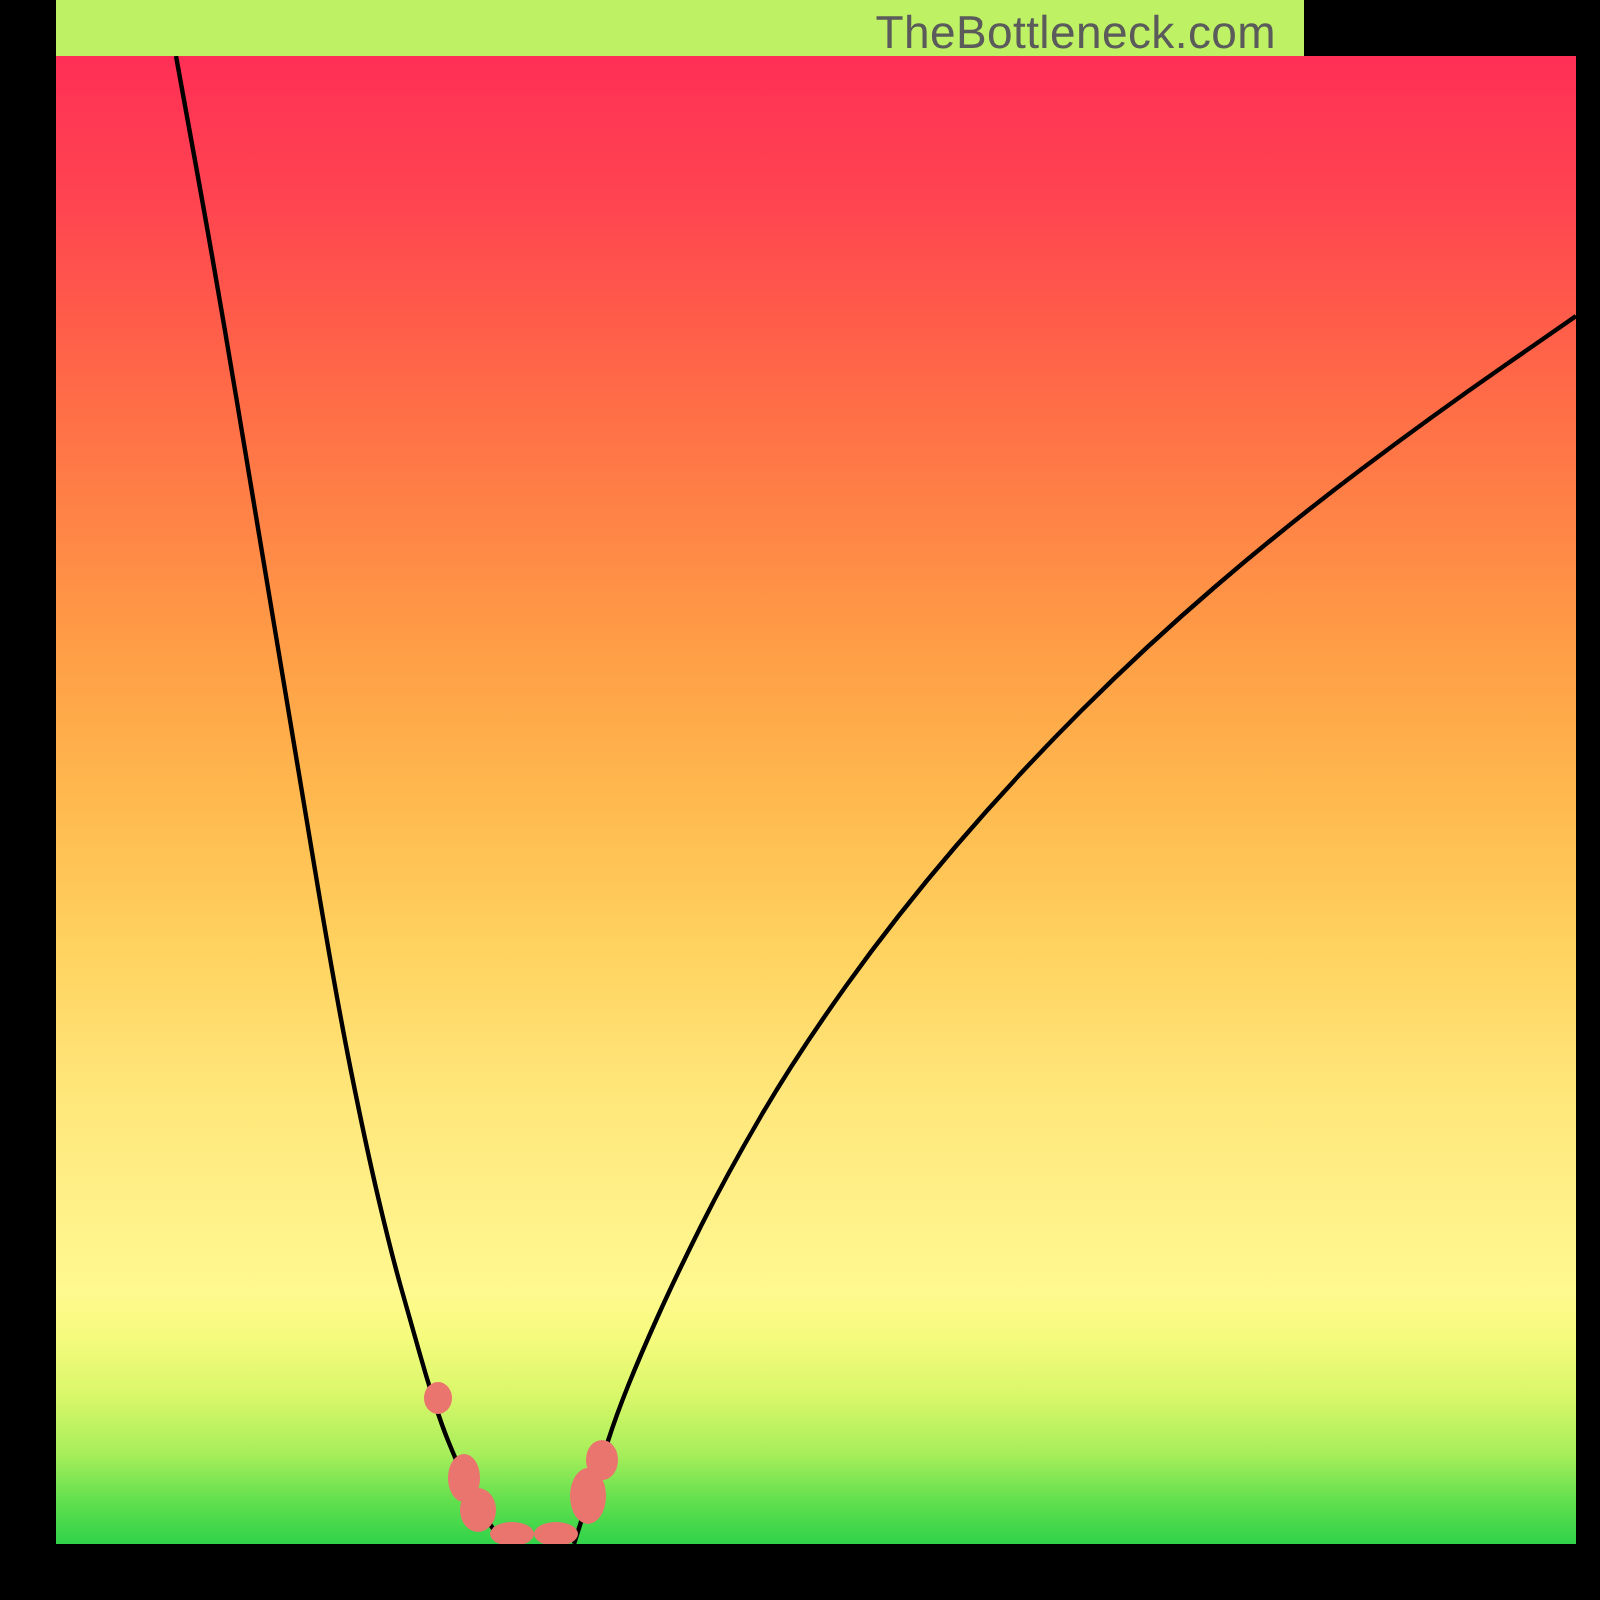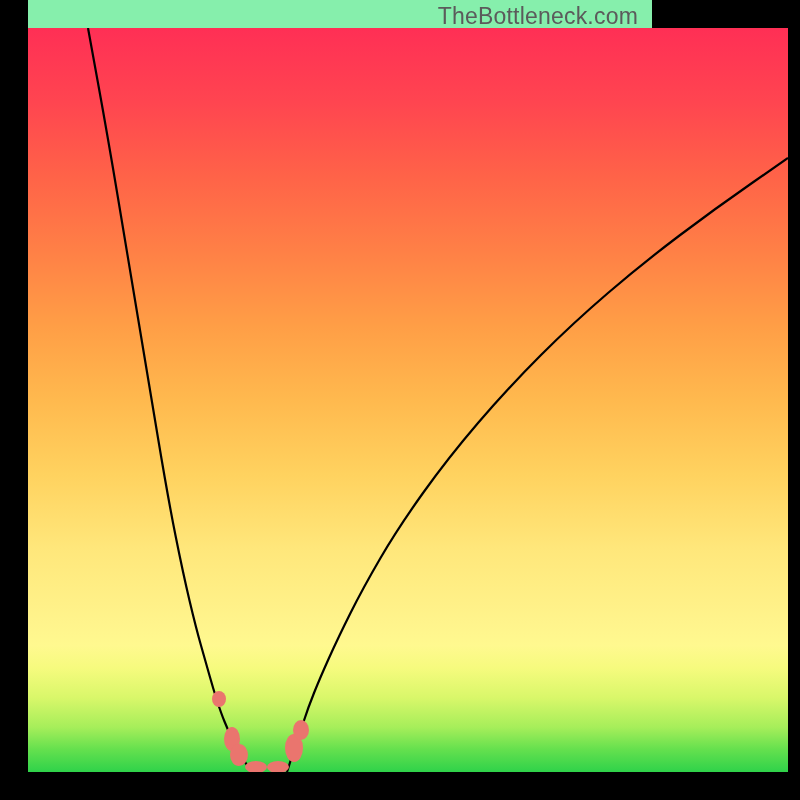--- a/index.html
+++ b/index.html
@@ -9,21 +9,21 @@
     height: 800px;
     background: #000;
     overflow: hidden;
   }
   .frame {
     position: absolute;
     left: 28px;
     top: 0;
     width: 624px;
     height: 772px;
-    background: #86efac;
+    background: #bef264;
   }
   .plot {
     position: absolute;
     left: 0;
     top: 28px;
     width: 760px;
     height: 744px;
     
     background: linear-gradient(to top,
       #2fd24a 0%,

